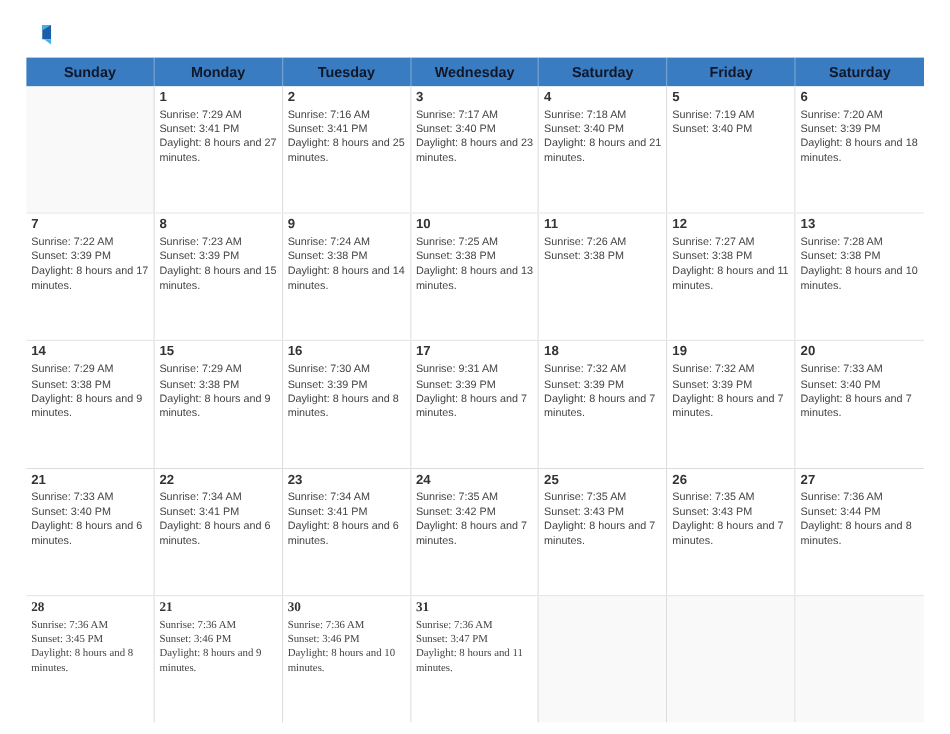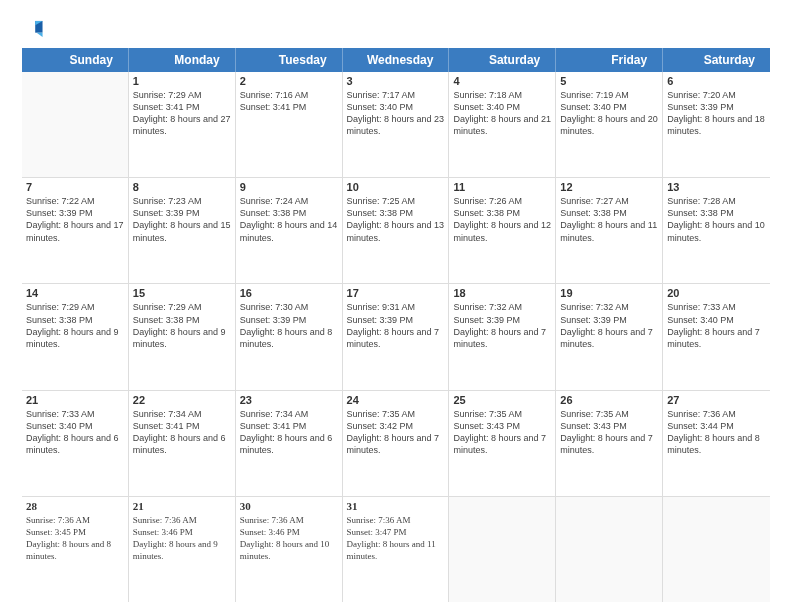--- a/index.html
+++ b/index.html
@@ -54,25 +54,25 @@
       flex: 1;
       display: flex;
       flex-direction: column;
     }
     .cal-header {
       display: grid;
       grid-template-columns: repeat(7, 1fr);
       background: #3a7cc1;
     }
     .cal-header-cell {
-      color: #ffffff;
+      color: #0f172a;
       font-size: 12px;
       font-weight: bold;
       padding: 5px 15px;
-      text-align: right;
+      text-align: center;
       border-right: 1px solid rgba(255,255,255,0.3);
     }
     .cal-header-cell:last-child { border-right: none; }
     .cal-body {
       flex: 1;
       display: flex;
       flex-direction: column;
     }
     .cal-row {
       display: grid;
@@ -142,38 +142,38 @@
           <div class="cal-cell">
             <div class="day-num">1</div>
             <div class="cell-line">Sunrise: 7:29 AM</div>
             <div class="cell-line">Sunset: 3:41 PM</div>
             <div class="cell-line">Daylight: 8 hours and 27 minutes.</div>
           </div>
           <div class="cal-cell">
             <div class="day-num">2</div>
             <div class="cell-line">Sunrise: 7:16 AM</div>
             <div class="cell-line">Sunset: 3:41 PM</div>
+            <div class="cell-line">Daylight: 8 hours and 25 minutes.</div>
           </div>
           <div class="cal-cell">
             <div class="day-num">3</div>
             <div class="cell-line">Sunrise: 7:17 AM</div>
             <div class="cell-line">Sunset: 3:40 PM</div>
             <div class="cell-line">Daylight: 8 hours and 23 minutes.</div>
           </div>
           <div class="cal-cell">
             <div class="day-num">4</div>
             <div class="cell-line">Sunrise: 7:18 AM</div>
             <div class="cell-line">Sunset: 3:40 PM</div>
             <div class="cell-line">Daylight: 8 hours and 21 minutes.</div>
           </div>
           <div class="cal-cell">
             <div class="day-num">5</div>
             <div class="cell-line">Sunrise: 7:19 AM</div>
             <div class="cell-line">Sunset: 3:40 PM</div>
-            <div class="cell-line">Daylight: 8 hours and 20 minutes.</div>
           </div>
           <div class="cal-cell">
             <div class="day-num">6</div>
             <div class="cell-line">Sunrise: 7:20 AM</div>
             <div class="cell-line">Sunset: 3:39 PM</div>
             <div class="cell-line">Daylight: 8 hours and 18 minutes.</div>
           </div>
         </div>
         <div class="cal-row">
           <div class="cal-cell">
@@ -197,21 +197,20 @@
           <div class="cal-cell">
             <div class="day-num">10</div>
             <div class="cell-line">Sunrise: 7:25 AM</div>
             <div class="cell-line">Sunset: 3:38 PM</div>
             <div class="cell-line">Daylight: 8 hours and 13 minutes.</div>
           </div>
           <div class="cal-cell">
             <div class="day-num">11</div>
             <div class="cell-line">Sunrise: 7:26 AM</div>
             <div class="cell-line">Sunset: 3:38 PM</div>
-            <div class="cell-line">Daylight: 8 hours and 12 minutes.</div>
           </div>
           <div class="cal-cell">
             <div class="day-num">12</div>
             <div class="cell-line">Sunrise: 7:27 AM</div>
             <div class="cell-line">Sunset: 3:38 PM</div>
             <div class="cell-line">Daylight: 8 hours and 11 minutes.</div>
           </div>
           <div class="cal-cell">
             <div class="day-num">13</div>
             <div class="cell-line">Sunrise: 7:28 AM</div>

